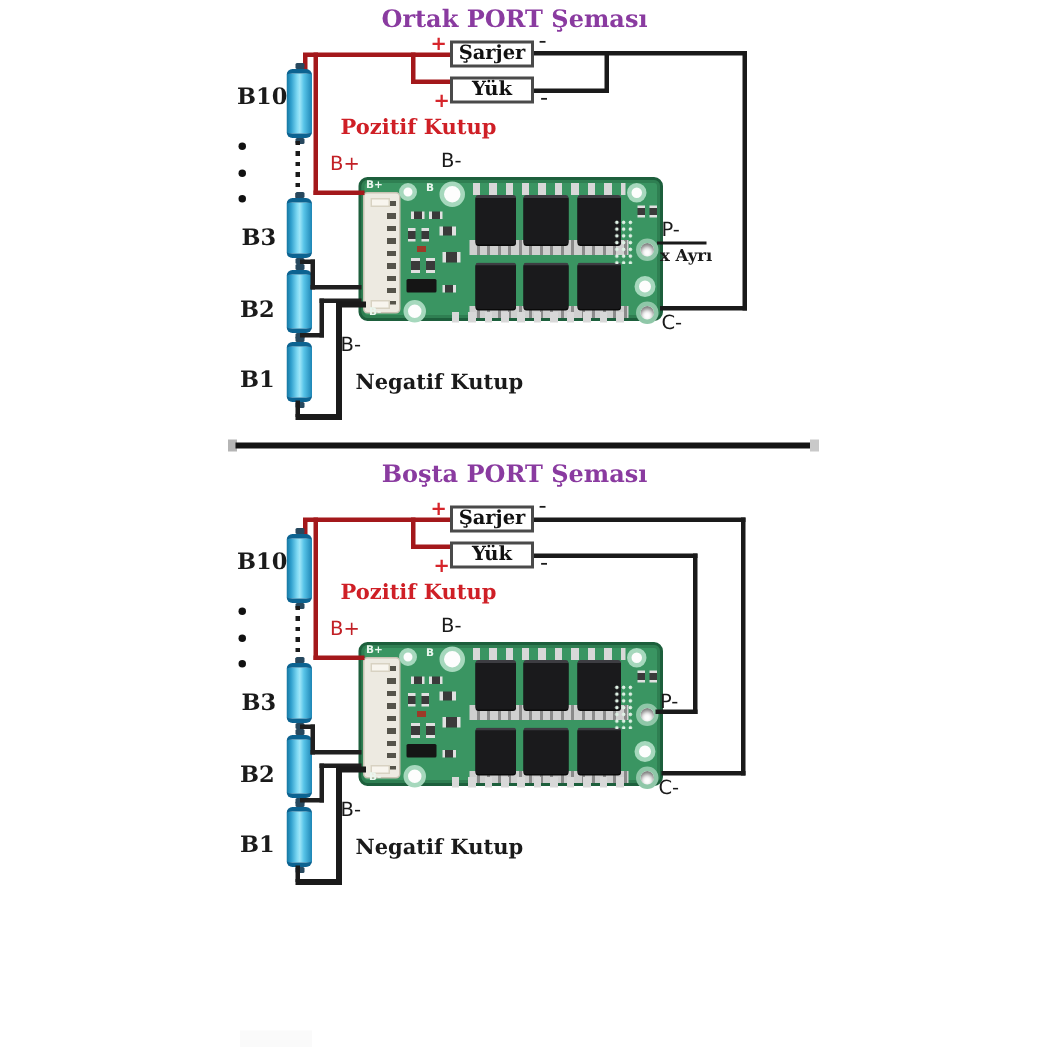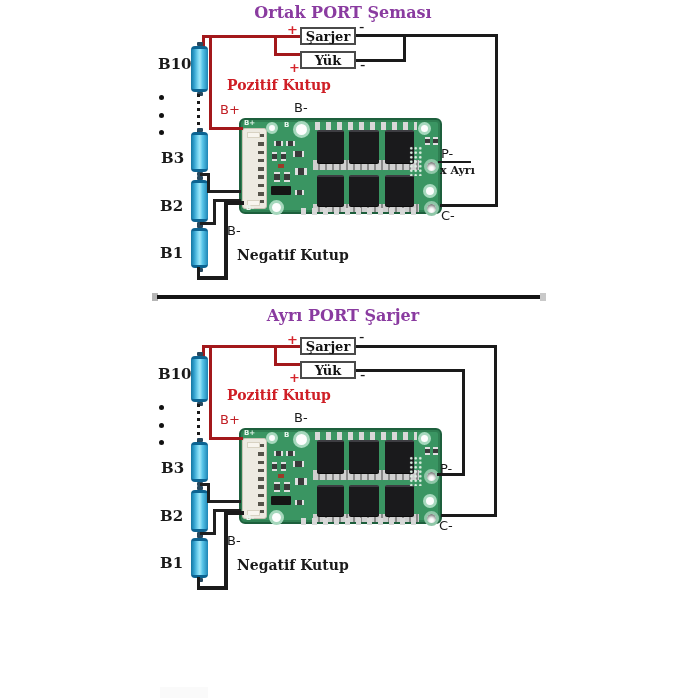--- a/index.html
+++ b/index.html
@@ -7,21 +7,21 @@
           font-family:"DejaVu Sans",sans-serif;color:#1a1a1a;}
   .a{position:absolute;}
   .d{position:absolute;left:0;width:564px;}
   .wr{position:absolute;background:#a3181b;}
   .wb{position:absolute;background:#1a1a1a;}
   .wt{position:absolute;background:#1f1f1f;}
   .serifb{font-family:"DejaVu Serif",serif;font-weight:bold;line-height:1;white-space:nowrap;}
   .sans{font-family:"DejaVu Sans",sans-serif;line-height:1;white-space:nowrap;}
   .title{font-family:"DejaVu Serif",serif;font-weight:bold;font-size:16px;color:#8a3ba0;
          text-align:center;line-height:1.1;}
-  .box{position:absolute;background:#fff;border:2px solid #4a4a4a;display:flex;align-items:center;
+  .box{position:absolute;background:#fff;border:2px solid #4a4a4a;display:flex;
        justify-content:center;box-sizing:border-box;}
   .box span{font-family:"DejaVu Serif",serif;font-weight:bold;font-size:13px;color:#111;line-height:1;}
   .cell{position:absolute;background:linear-gradient(90deg,#15759f 0%,#2f9fcd 18%,#7ed9f3 42%,#9fe6f8 52%,#58c4e8 68%,#1d85b5 100%);
         border-top:3px solid #0c6391;border-bottom:3px solid #0c6391;border-radius:4px;box-sizing:border-box;width:17px;}
   .cell::before,.cell::after{content:"";position:absolute;left:50%;transform:translateX(-50%);
         width:6px;height:4px;background:#27485e;border-radius:1px;}
   .cell::before{top:-7px}.cell::after{bottom:-7px}
   .dotline{position:absolute;width:3px;background:repeating-linear-gradient(180deg,#1a1a1a 0 3px,transparent 3px 7px);}
   .pdot{position:absolute;width:5px;height:5px;background:#111;border-radius:50%;}
   .board{position:absolute;left:239px;top:118px;width:203px;height:96px;background:#3a9562;
@@ -152,21 +152,21 @@
     <div class="wb" style="left:438px;top:161px;width:33px;height:2px;"></div>
     <div class="a serifb" style="left:440px;top:165px;font-size:11px;">x Ayrı</div>
     <div class="a sans" style="left:441px;top:209px;font-size:13px;">C-</div>
   </div>
 
   <div class="a" style="left:152px;top:293px;width:6px;height:8px;background:#b5b5b5;"></div>
   <div class="a" style="left:157px;top:295px;width:384px;height:4px;background:#141414;"></div>
   <div class="a" style="left:540px;top:293px;width:6px;height:8px;background:#c9c9c9;"></div>
 
   <div class="d" style="top:310px;height:390px;">
-    <div class="a title" style="left:230px;top:-3px;width:226px;">Ayrı PORT Şarjer</div>
+    <div class="a title" style="left:230px;top:-3px;width:226px;">Boşta PORT Şeması</div>
 
     <div class="board">
       <div class="strip" style="left:72px;top:40px;width:106px;height:10px;"></div>
       <div class="strip" style="left:72px;top:84px;width:106px;height:8px;"></div>
       <div class="legs" style="left:74px;top:2px;width:102px;height:8px;"></div>
       <div class="legs" style="left:60px;top:88px;width:120px;height:7px;"></div>
       <div class="conn">
         <div class="pins"></div>
         <div class="tab" style="left:4px;top:3px;width:13px;height:6px;"></div>
         <div class="tab" style="left:4px;top:71px;width:13px;height:6px;"></div>

